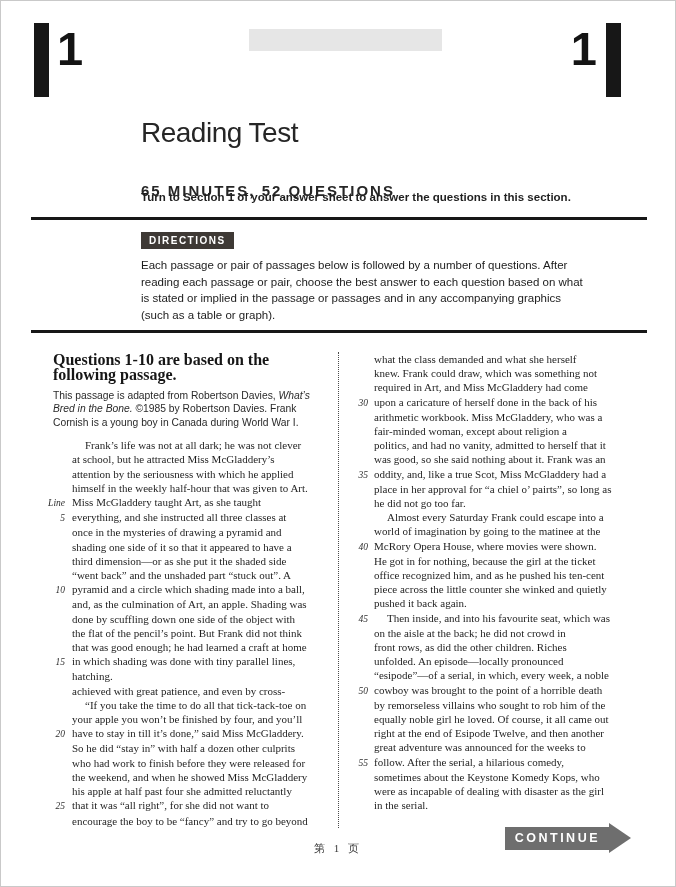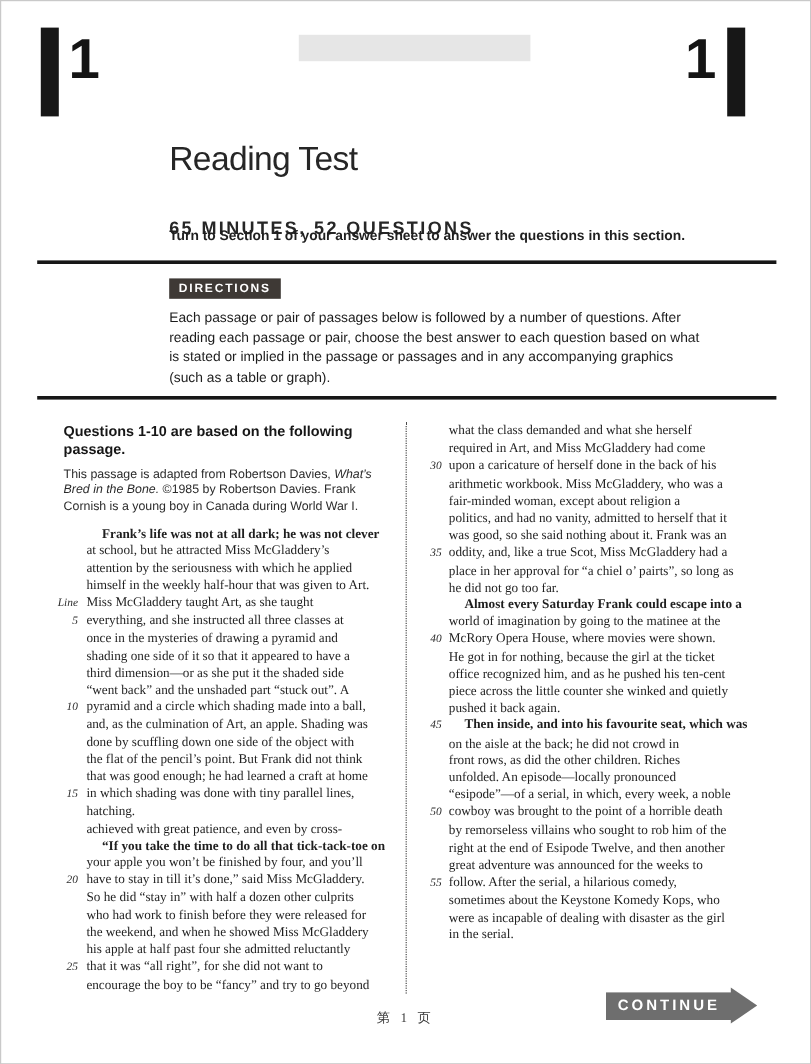--- a/index.html
+++ b/index.html
@@ -30,29 +30,29 @@
   .rule.r2{top:329px;}
   
   .dir-badge{position:absolute;left:140px;top:231px;background:var(--badge-bg,#3e3935);color:#fff;
     font-size:10px;font-weight:bold;letter-spacing:1.5px;padding:3px 8px 3px 8px;}
   .dir-body{position:absolute;left:140px;top:256px;width:444px;font-size:11.5px;line-height:16.5px;color:#1c1c1c;}
   
   .columns{position:absolute;top:351px;left:38px;right:24px;display:flex;}
   .col-left{width:297px;flex:none;}
   .divider{flex:none;width:0;border-left:1px dotted #4a4a4a;margin-left:2px;}
   .col-right{flex:1;padding-left:12px;}
-  .q-heading{margin:0 0 7px 14px;width:252px;font-size:12px;font-weight:bold;line-height:15px;color:#161616;}
+  .q-heading{margin:0 0 7px 14px;width:252px;font-size:16px;font-weight:bold;line-height:15px;color:#161616;font-family:Liberation Serif, serif;}
   .blurb{margin:0 0 9px 14px;width:281px;font-size:10.3px;line-height:13.4px;color:#2a2a2a;}
   .blurb .it{font-style:italic;}
   .plines{font-family:"Liberation Serif",serif;font-size:11px;line-height:14.2px;color:#1f1f1f;}
   .pline{display:flex;white-space:nowrap;}
   .lnum{flex:none;width:26px;text-align:right;padding-right:7px;
     font-family:"Liberation Serif",serif;font-style:italic;font-size:9.5px;color:#2e2e2e;padding-top:1px;}
   .col-right .lnum{width:17px;padding-right:6px;}
-  .pline.indent .ltext{padding-left:13px;font-weight:bold;}
+  .pline.indent .ltext{padding-left:13px;}
   
   .footer-page{position:absolute;left:0;right:0;bottom:30px;text-align:center;
     font-family:"Liberation Serif",serif;font-size:11px;color:#3a3a3a;letter-spacing:3px;}
   .continue{position:absolute;right:44px;bottom:33px;display:flex;align-items:center;cursor:pointer;}
   .continue-rect{background:var(--continue,#6e6e6e);color:#fff;font-size:12.5px;font-weight:bold;
     letter-spacing:2.5px;padding:0 10px;height:23px;line-height:23px;}
   .continue-arrow{width:0;height:0;border-top:15px solid transparent;border-bottom:15px solid transparent;
     border-left:22px solid var(--continue,#6e6e6e);margin-left:-1px;}
 </style>
 </head>
@@ -194,20 +194,21 @@
     </div>
     <div class="divider"></div>
     <div class="col-right">
       <div class="plines">
           <div class="pline">
             <span class="lnum"></span>
             <span class="ltext">what the class demanded and what she herself</span>
           </div>
           <div class="pline">
             <span class="lnum"></span>
+            <span class="ltext">knew. Frank could draw, which was something not</span>
           </div>
           <div class="pline">
             <span class="lnum"></span>
             <span class="ltext">required in Art, and Miss McGladdery had come</span>
           </div>
           <div class="pline">
             <span class="lnum">30</span>
             <span class="ltext">upon a caricature of herself done in the back of his</span>
           </div>
           <div class="pline">
@@ -289,20 +290,21 @@
           <div class="pline">
             <span class="lnum">50</span>
             <span class="ltext">cowboy was brought to the point of a horrible death</span>
           </div>
           <div class="pline">
             <span class="lnum"></span>
             <span class="ltext">by remorseless villains who sought to rob him of the</span>
           </div>
           <div class="pline">
             <span class="lnum"></span>
+            <span class="ltext">equally noble girl he loved. Of course, it all came out</span>
           </div>
           <div class="pline">
             <span class="lnum"></span>
             <span class="ltext">right at the end of Esipode Twelve, and then another</span>
           </div>
           <div class="pline">
             <span class="lnum"></span>
             <span class="ltext">great adventure was announced for the weeks to</span>
           </div>
           <div class="pline">

